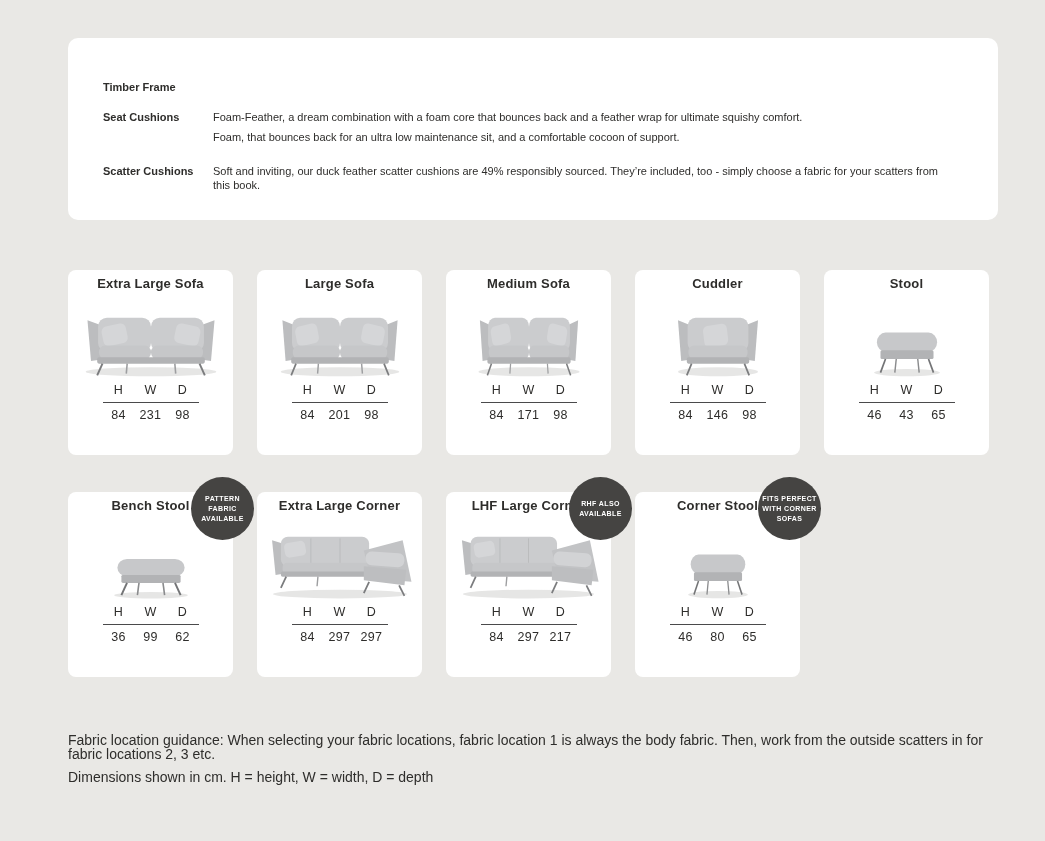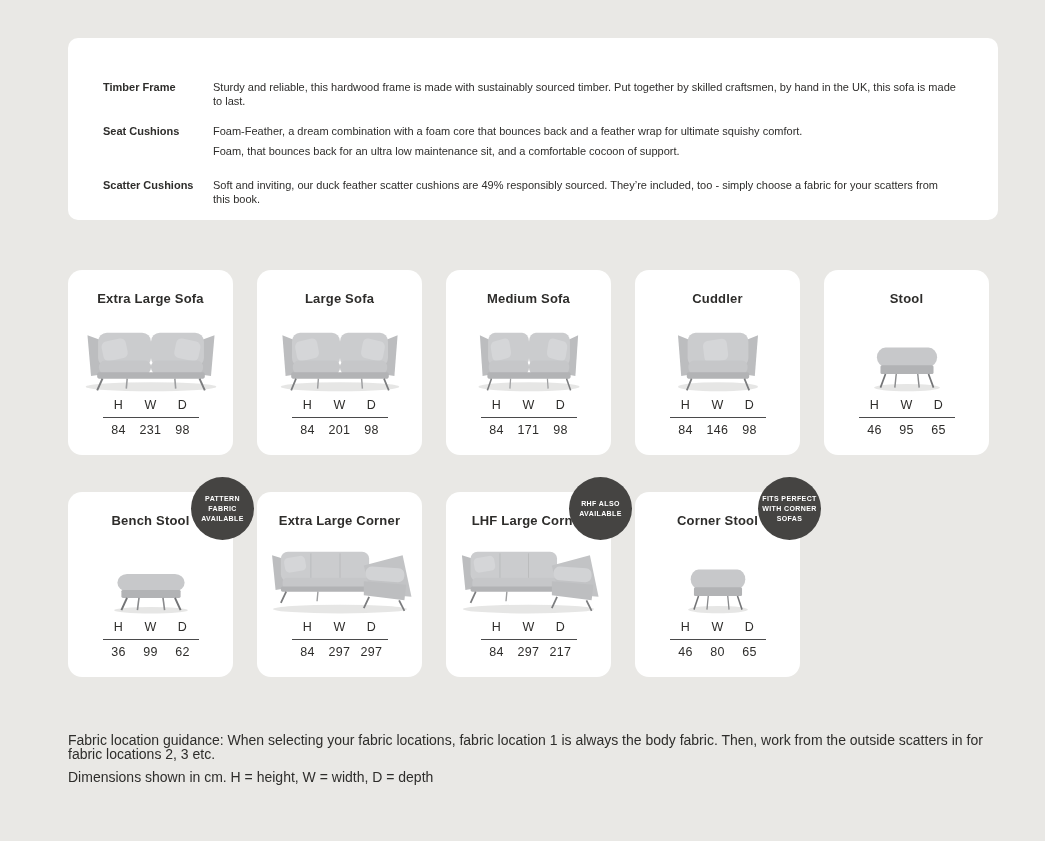--- a/index.html
+++ b/index.html
@@ -24,21 +24,21 @@
   .spec-label{width:110px;font-weight:700;flex-shrink:0}
   .spec-text{flex:1}
   .spec-line{margin-bottom:6px}
   .spec-line:last-child{margin-bottom:0}
   b{font-weight:400}
 
   
   .cards-row{display:flex;gap:24px}
   .row-1{margin-bottom:37px}
   .product-card{position:relative;width:165px;height:185px;background:var(--card-bg);
-                border-radius:14px;padding-top:21px}
+                border-radius:8px;padding-top:6px}
   .card-title{margin:0;text-align:center;font-size:13px;font-weight:700;letter-spacing:.2px}
   .illus{height:92px;display:flex;align-items:flex-end;justify-content:center;padding-bottom:4px}
   .dims{border-collapse:collapse;margin:0 auto}
   .dims th,.dims td{width:32px;text-align:center;font-weight:400;font-size:12.5px;padding:0;letter-spacing:.3px}
   .dims thead th{padding-bottom:5px;border-bottom:1px solid var(--rule)}
   .dims tbody td{padding-top:5px}
 
   .badge{position:absolute;top:-15px;right:-21px;width:63px;height:63px;border-radius:50%;
          background:var(--badge-bg);color:var(--badge-text);display:flex;flex-direction:column;
          align-items:center;justify-content:center;text-align:center;
@@ -51,21 +51,20 @@
 </style>
 </head>
 <body>
 
 <div class="page">
 <div class="content">
 
   <section class="spec-card">
     <div class="spec-row">
       <div class="spec-label">Timber Frame</div>
-      <div class="spec-text">Sturdy and reliable, this hardwood frame is made with sustainably sourced timber. Put together by skilled craftsmen, by hand in the UK, this sofa is made to last.</div>
     </div>
     <div class="spec-row two-line">
       <div class="spec-label">Seat Cushions</div>
       <div class="spec-text">
         <div class="spec-line"><b>Foam-Feather,</b><span> a dream combination with a foam core that bounces back and a feather wrap for ultimate squishy comfort.</span></div>
         <div class="spec-line"><b>Foam,</b><span> that bounces back for an ultra low maintenance sit, and a comfortable cocoon of support.</span></div>
       </div>
     </div>
     <div class="spec-row">
       <div class="spec-label">Scatter Cushions</div>
@@ -253,21 +252,21 @@
         <thead>
               <tr>
           <th>H</th>
           <th>W</th>
           <th>D</th>
         </tr>
             </thead>
         <tbody>
               <tr>
           <td>46</td>
-          <td>95</td>
+          <td>43</td>
           <td>65</td>
         </tr>
             </tbody>
       </table>
     </article>
 
   </section>
 
   <section class="cards-row row-2">
 

